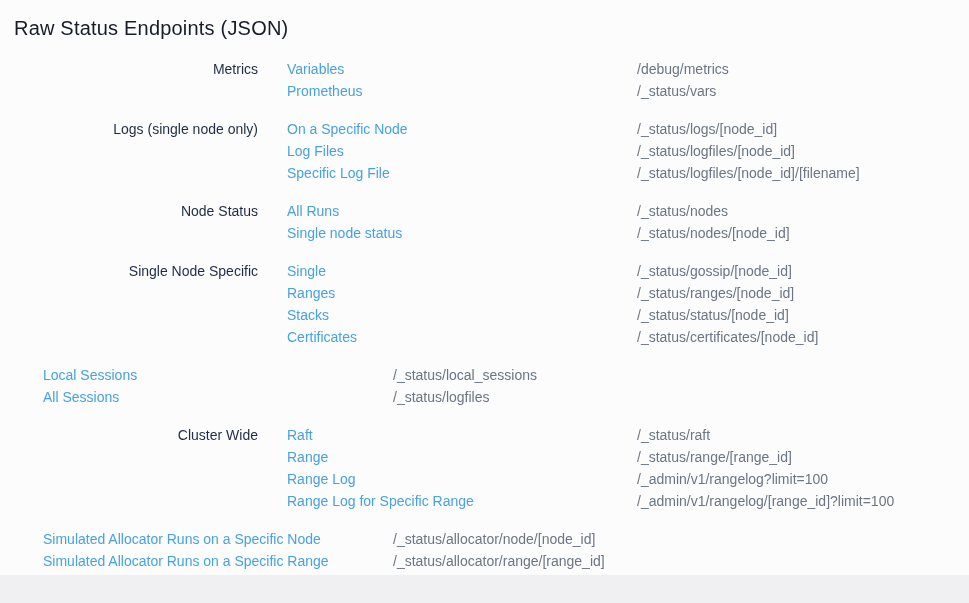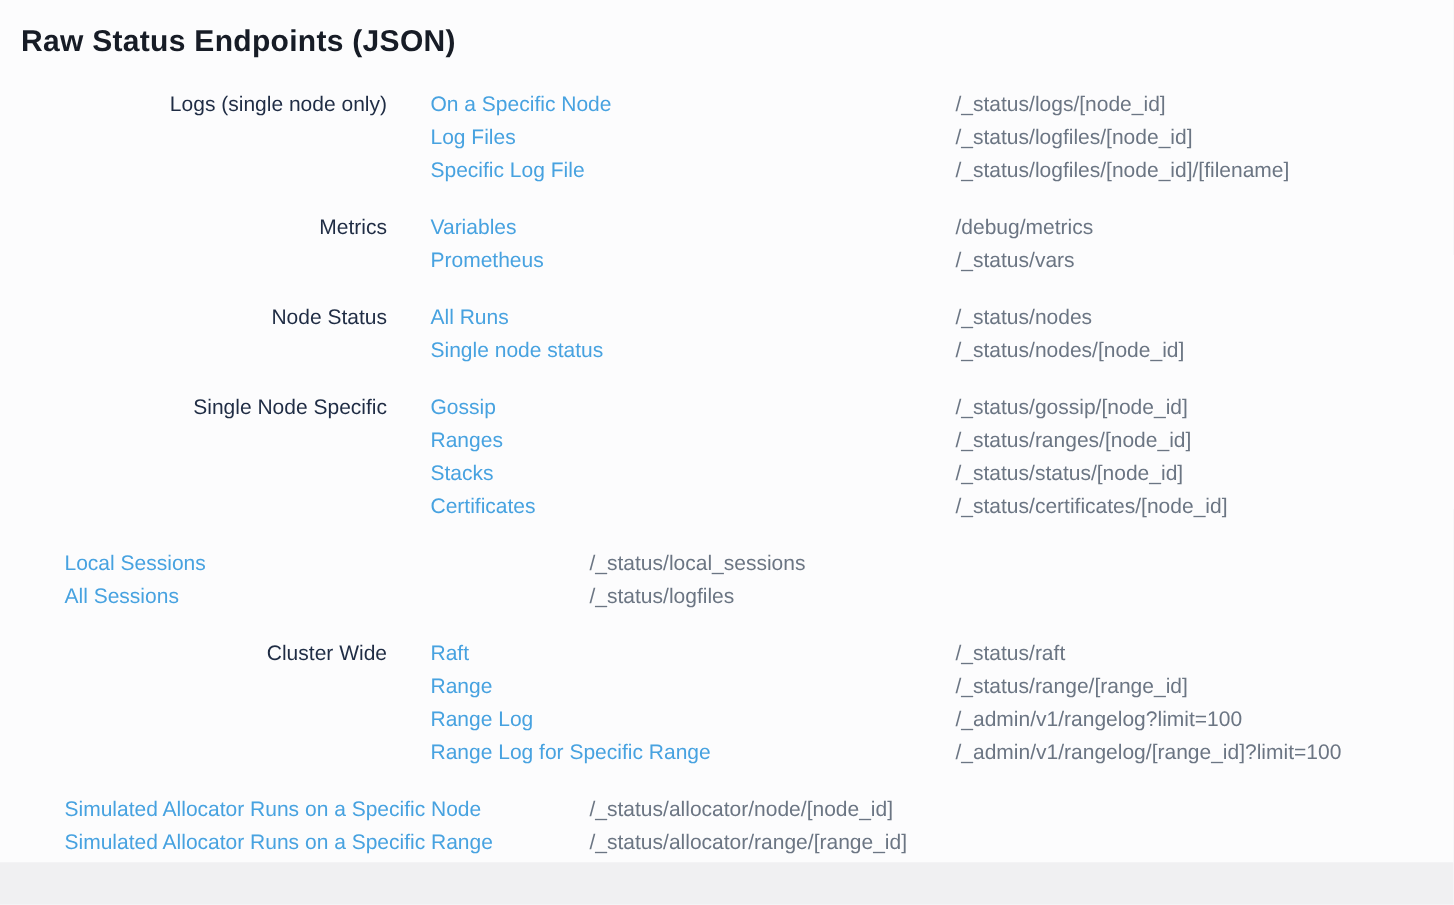--- a/index.html
+++ b/index.html
@@ -17,21 +17,21 @@
     box-sizing: border-box;
     width: 969px;
     height: 575px;
     background: var(--content-bg, #fcfcfd);
     padding: 14px 0 0 14px;
   }
   .page-title {
     margin: 0;
     font-size: 20px;
     line-height: 28px;
-    font-weight: 700;
+    font-weight: 400;
     letter-spacing: 0.2px;
     color: var(--heading-color, #171c26);
   }
   .groups {
     margin-top: 16px;
   }
   .group-row {
     display: flex;
     align-items: flex-start;
     margin-bottom: 16px;
@@ -74,58 +74,58 @@
     background: var(--footer-bg, #f0f0f2);
   }
 </style>
 </head>
 <body>
 
 <div class="content">
   <h1 class="page-title">Raw Status Endpoints (JSON)</h1>
   <div class="groups">
       <div class="group-row">
+        <div class="category">Metrics</div>
+        <div class="links">
+          <a class="link">Variables</a>
+          <a class="link">Prometheus</a>
+        </div>
+        <div class="paths">
+          <div class="path">/debug/metrics</div>
+          <div class="path">/_status/vars</div>
+        </div>
+      </div>
+      <div class="group-row">
         <div class="category">Logs (single node only)</div>
         <div class="links">
           <a class="link">On a Specific Node</a>
           <a class="link">Log Files</a>
           <a class="link">Specific Log File</a>
         </div>
         <div class="paths">
           <div class="path">/_status/logs/[node_id]</div>
           <div class="path">/_status/logfiles/[node_id]</div>
           <div class="path">/_status/logfiles/[node_id]/[filename]</div>
-        </div>
-      </div>
-      <div class="group-row">
-        <div class="category">Metrics</div>
-        <div class="links">
-          <a class="link">Variables</a>
-          <a class="link">Prometheus</a>
-        </div>
-        <div class="paths">
-          <div class="path">/debug/metrics</div>
-          <div class="path">/_status/vars</div>
         </div>
       </div>
       <div class="group-row">
         <div class="category">Node Status</div>
         <div class="links">
           <a class="link">All Runs</a>
           <a class="link">Single node status</a>
         </div>
         <div class="paths">
           <div class="path">/_status/nodes</div>
           <div class="path">/_status/nodes/[node_id]</div>
         </div>
       </div>
       <div class="group-row">
         <div class="category">Single Node Specific</div>
         <div class="links">
-          <a class="link">Gossip</a>
+          <a class="link">Single</a>
           <a class="link">Ranges</a>
           <a class="link">Stacks</a>
           <a class="link">Certificates</a>
         </div>
         <div class="paths">
           <div class="path">/_status/gossip/[node_id]</div>
           <div class="path">/_status/ranges/[node_id]</div>
           <div class="path">/_status/status/[node_id]</div>
           <div class="path">/_status/certificates/[node_id]</div>
         </div>

